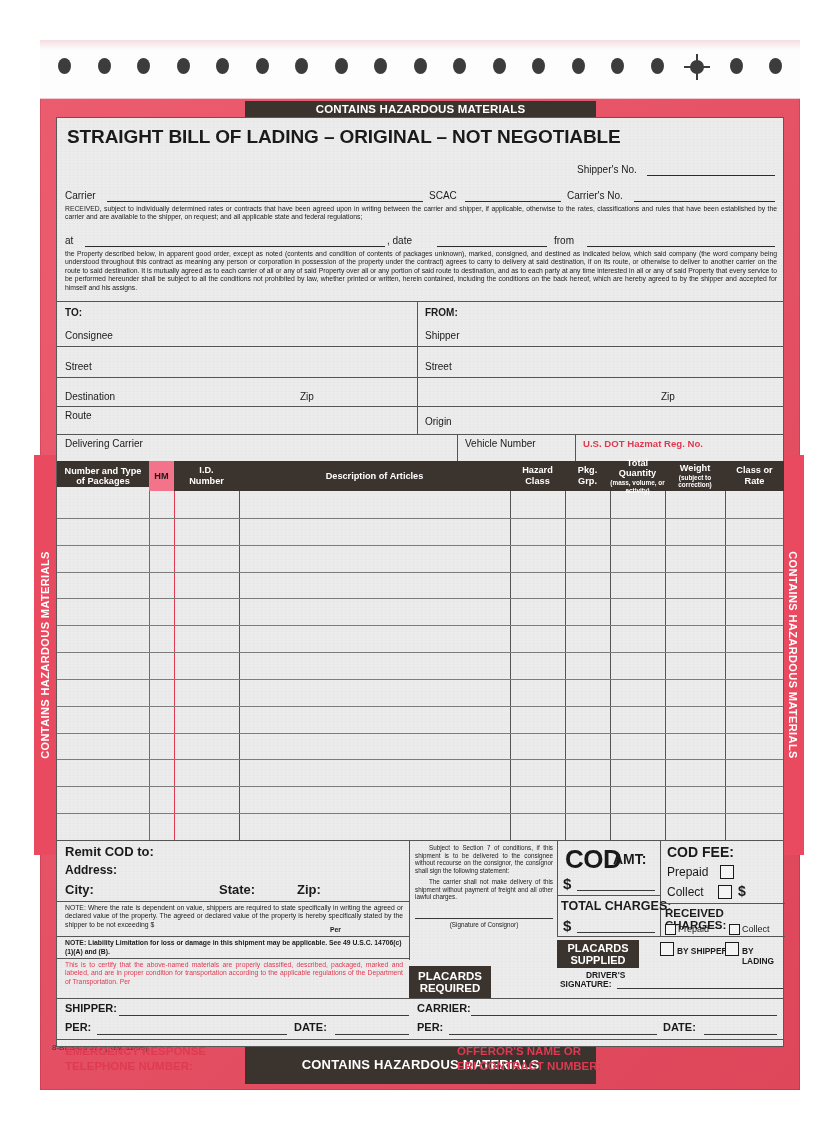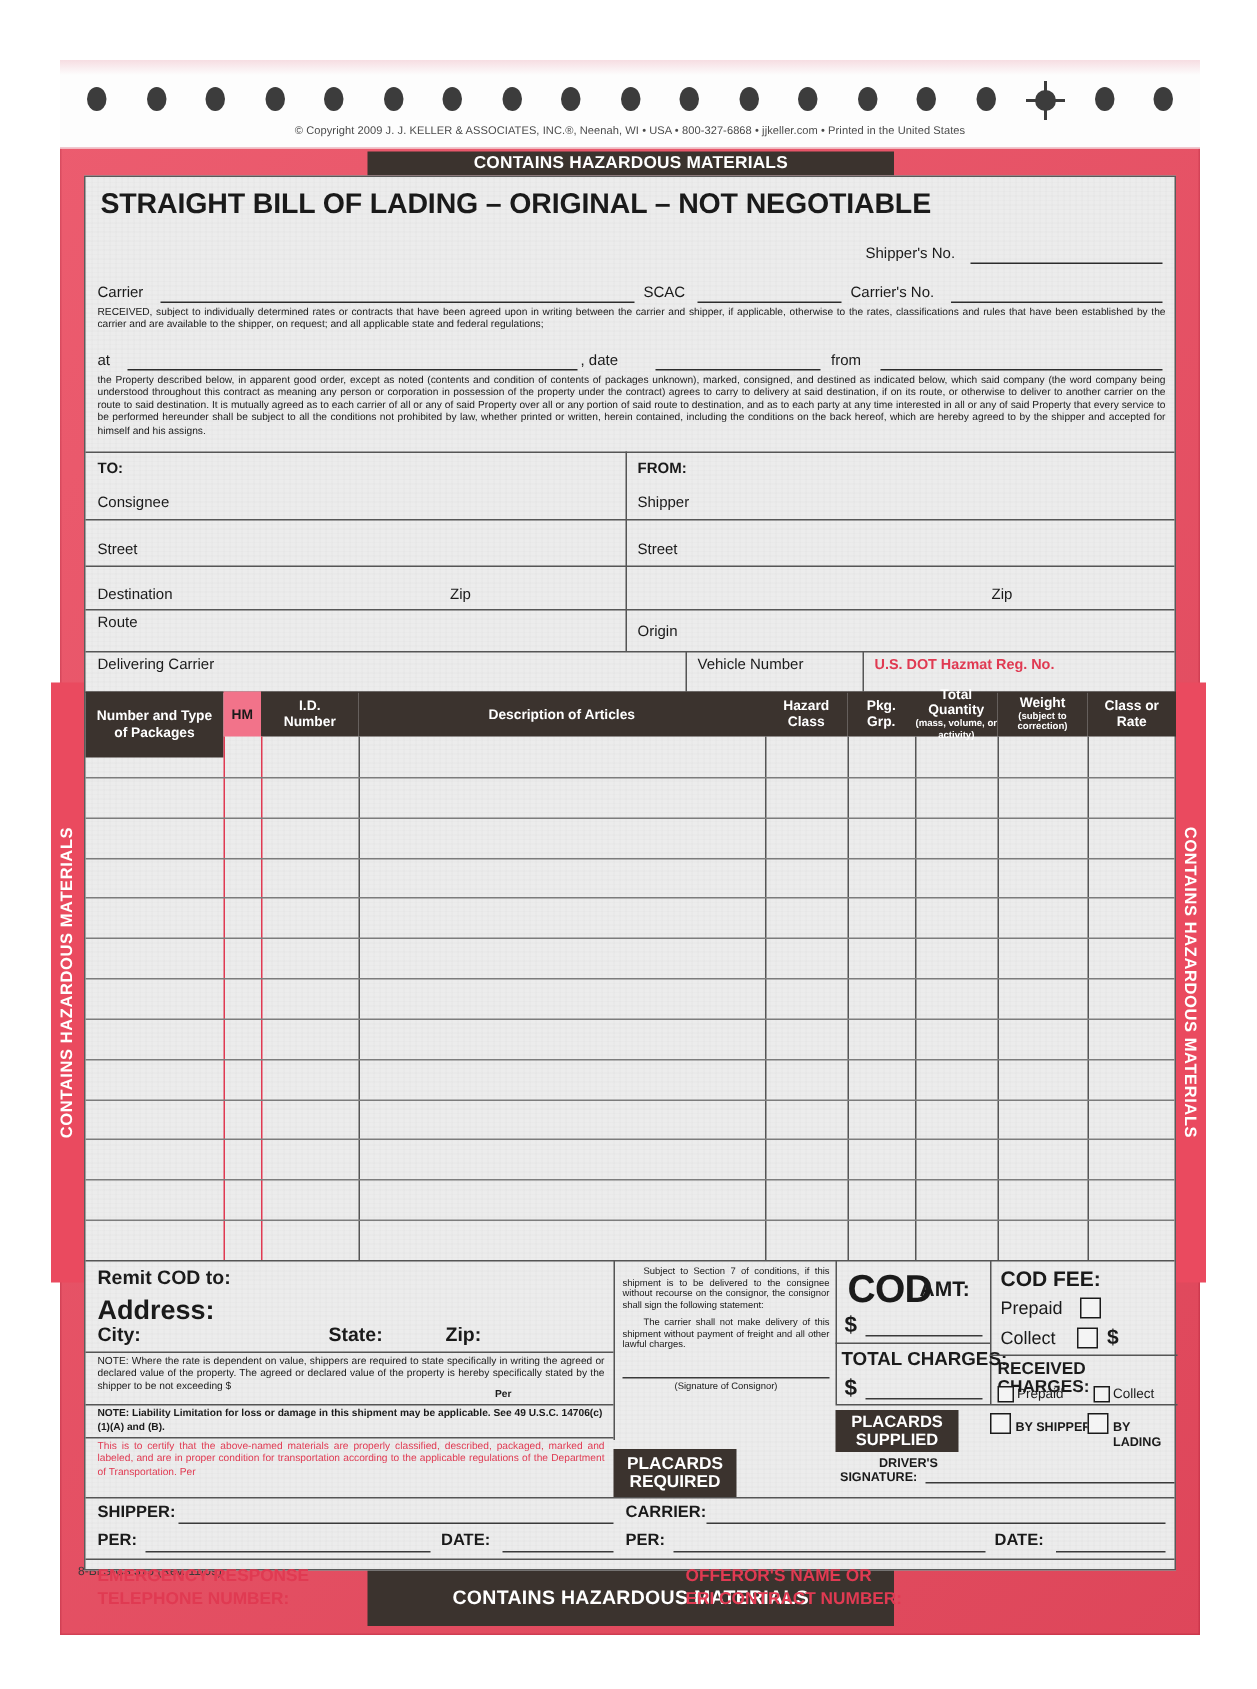--- a/index.html
+++ b/index.html
@@ -129,21 +129,20 @@
         <div class="hole" style="left: 531.5px;"></div>
         <div class="hole" style="left: 571px;"></div>
         <div class="hole" style="left: 610.5px;"></div>
         <div class="reg" style="left: 644px;">
           <span></span>
         </div>
         <div class="hole" style="left: 689.5px;"></div>
         <div class="hole" style="left: 729px;"></div>
       </div>
   </div>
-  <div class="copyright">© Copyright 2009 J. J. KELLER &amp; ASSOCIATES, INC.®, Neenah, WI • USA • 800-327-6868 • jjkeller.com • Printed in the United States</div>
 
   <div class="top-banner">CONTAINS HAZARDOUS MATERIALS</div>
 
   <div class="vband vband-left">
     <span>CONTAINS HAZARDOUS MATERIALS</span>
   </div>
   <div class="vband vband-right">
     <span>CONTAINS HAZARDOUS MATERIALS</span>
   </div>
 
@@ -200,21 +199,21 @@
     <div class="hr" style="top:316px;"></div>
 
     <div class="fieldlbl" style="left:8px;top:320px;">Delivering Carrier</div>
     <div class="vr" style="left:400px;top:316px;height:27px;"></div>
     <div class="fieldlbl" style="left:408px;top:320px;">Vehicle Number</div>
     <div class="vr" style="left:518px;top:316px;height:27px;"></div>
     <div class="fieldlbl red b" style="left:526px;top:320px;font-size:9.6px;">U.S. DOT Hazmat Reg. No.</div>
     <div class="hr" style="top:343px;"></div>
 
     <div id="table-head">
-        <div class="thead" style="left: 0px; top: 343px; width: 92px; height: 44px;">
+        <div class="thead" style="left: 0px; top: 343px; width: 92px; height: 26px; align-items: flex-end;">
           <div>
             <div style="font-size: 9.2px; line-height: 10.6px;">Number and Type</div>
             <div style="font-size: 9.2px; line-height: 10.6px;">of Packages</div>
           </div>
         </div>
         <div class="thead hm" style="left: 92px; top: 343px; width: 25px; height: 30px;">
           <div>
             <div style="font-size: 9.2px; line-height: 10.6px;">HM</div>
           </div>
         </div>
@@ -285,21 +284,21 @@
         <div class="rowline" style="left: 0px; width: 100%; top: 695.154px;"></div>
       </div>
 
     <div class="hr" style="top:722px;"></div>
 
     <div class="vr" style="left:352px;top:722px;height:120px;"></div>
     <div class="vr" style="left:500px;top:722px;height:96px;"></div>
     <div class="vr" style="left:603px;top:722px;height:96px;"></div>
 
     <div class="abs b" style="left:8px;top:726px;font-size:13px;">Remit COD to:</div>
-    <div class="abs b" style="left:8px;top:745px;font-size:18px;">Address:</div>
+    <div class="abs b" style="left:8px;top:745px;font-size:12px;">Address:</div>
     <div class="abs b" style="left:8px;top:764px;font-size:13px;">City:</div>
     <div class="abs b" style="left:162px;top:764px;font-size:13px;">State:</div>
     <div class="abs b" style="left:240px;top:764px;font-size:13px;">Zip:</div>
 
     <div class="hr" style="top:783px;width:352px;"></div>
     <div class="abs tiny2 just" style="left:8px;top:786px;width:338px;">NOTE: Where the rate is dependent on value, shippers are required to state specifically in writing the agreed or declared value of the property. The agreed or declared value of the property is hereby specifically stated by the shipper to be not exceeding  $</div>
     <div class="abs tiny2 b" style="left:273px;top:808px;">Per</div>
 
     <div class="hr" style="top:818px;width:352px;"></div>
     <div class="abs tiny2 b" style="left:8px;top:821px;width:344px;line-height:8.6px;">NOTE: Liability Limitation for loss or damage in this shipment may be applicable. See 49 U.S.C. 14706(c)(1)(A) and (B).</div>

